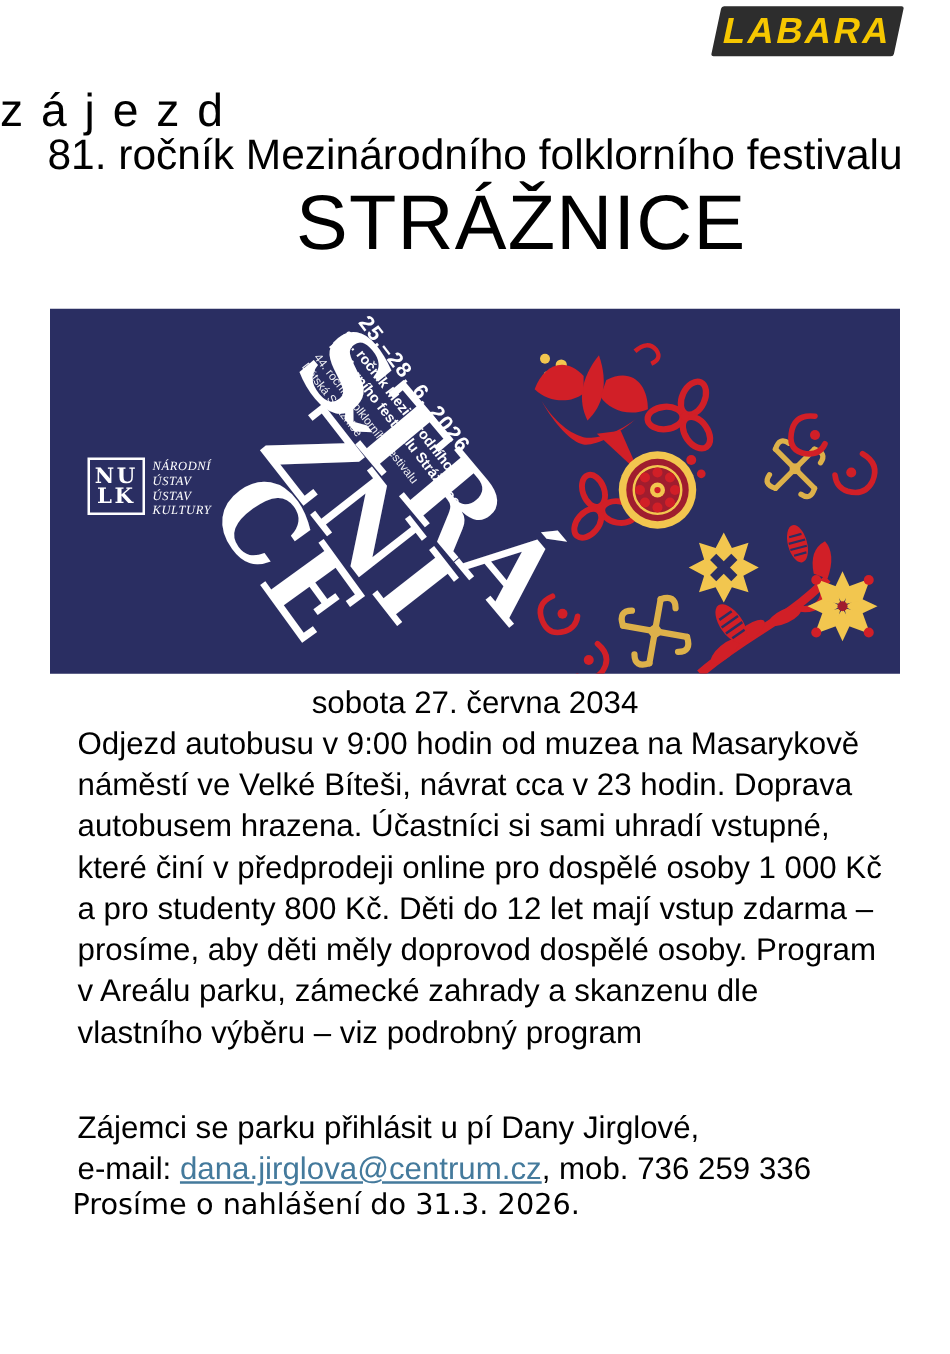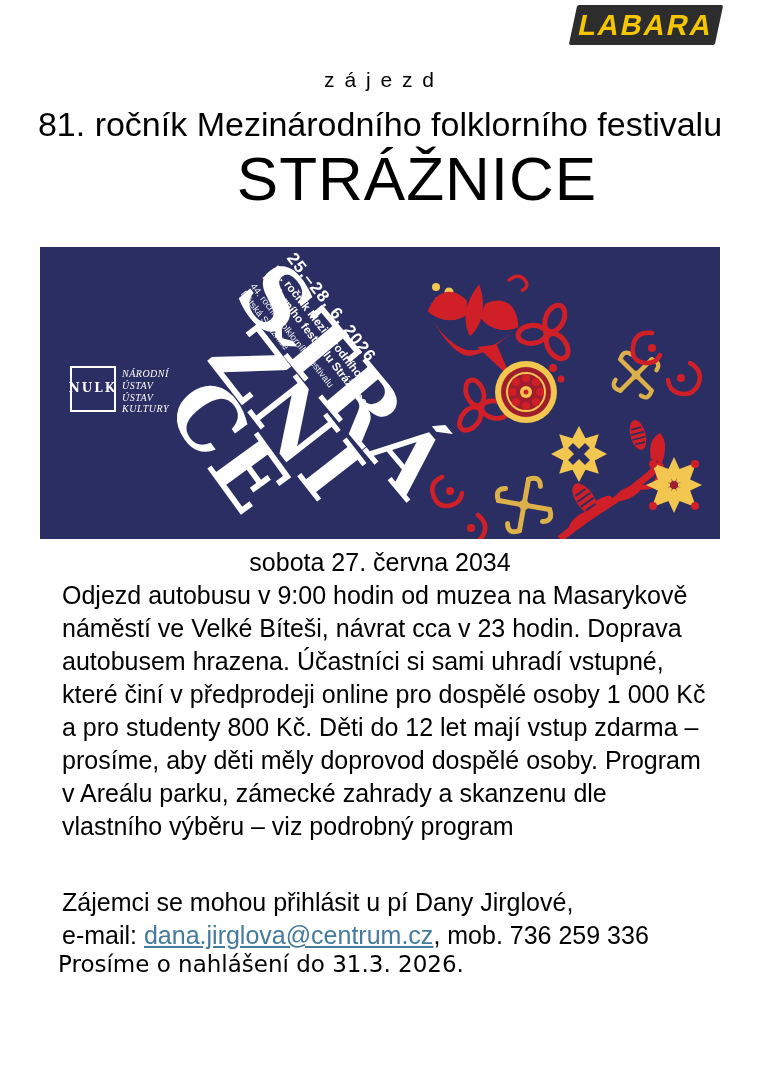--- a/index.html
+++ b/index.html
@@ -14,35 +14,35 @@
         font-family:"Liberation Sans",sans-serif;color:var(--text-color,#000);}
 
   
   .labara{position:absolute;left:573px;top:5px;width:146px;height:40px;
           background:var(--labara-bg,#2d2d2d);transform:skewX(-12deg);
           display:flex;align-items:center;justify-content:center;border-radius:2px;}
   .labara span{color:var(--labara-yellow,#f6c700);font-weight:bold;font-size:29px;
           letter-spacing:2px;font-family:"Liberation Sans",sans-serif;}
 
   
-  .trip-label{position:absolute;left:0;top:68px;width:100%;text-align:center;
-          font-size:21px;letter-spacing:2px;}
+  .trip-label{position:absolute;left:0;top:68px;width:100%;text-align:left;
+          font-size:37px;letter-spacing:2px;}
   .festival-line{position:absolute;left:0;top:105px;width:100%;text-align:center;font-size:34px;}
   .page-title{position:absolute;left:0;top:143px;width:100%;text-align:center;
           font-size:62px;font-weight:normal;letter-spacing:1px;margin-left:37px;}
 
   
   .banner{position:absolute;left:40px;top:247px;width:680px;height:292px;
           background:var(--banner-navy,#2a2e62);overflow:hidden;}
   .banner svg{position:absolute;left:0;top:0;}
 
   .nulk{position:absolute;left:30px;top:119px;display:flex;gap:6px;color:#fff;align-items:flex-start;}
-  .nulk-box{width:46px;height:46px;border:2px solid #fff;display:flex;flex-direction:row;
+  .nulk-box{width:46px;height:46px;border:2px solid #fff;display:flex;flex-direction:column;
           align-items:center;justify-content:center;font-family:"DejaVu Serif",serif;
-          font-weight:bold;font-size:12px;line-height:.95;letter-spacing:2px;}
+          font-weight:bold;font-size:17px;line-height:.95;letter-spacing:2px;}
   .nulk-text{font-family:"Liberation Serif",serif;font-size:10px;letter-spacing:.5px;
           line-height:1.18;margin-top:2px;font-style:italic;}
 
   .rot-text{position:absolute;left:258px;top:2px;width:215px;color:#fff;
           transform:rotate(52deg);transform-origin:0 0;}
   .rot-dates{font-size:17px;font-weight:bold;letter-spacing:1px;}
   .rot-fest{font-size:11.5px;font-weight:bold;line-height:1.15;margin-top:3px;}
   .rot-child{font-size:9.5px;line-height:1.2;margin-top:3px;opacity:.92;}
 
   .big-letters{position:absolute;left:105px;top:68px;width:280px;height:200px;
@@ -250,19 +250,19 @@
         <circle r="4" class="fc"></circle>
       </g>
     </svg>
   </div>
 
   <div class="date-line">sobota 27. června 2034</div>
 
   <p class="body-par">Odjezd autobusu v 9:00 hodin od muzea na Masarykově náměstí ve Velké Bíteši, návrat cca v 23 hodin. Doprava autobusem hrazena. Účastníci si sami uhradí vstupné, které činí v předprodeji online pro dospělé osoby 1&nbsp;000&nbsp;Kč a pro studenty 800&nbsp;Kč. Děti do 12 let mají vstup zdarma – prosíme, aby děti měly doprovod dospělé osoby. Program v Areálu parku, zámecké zahrady a skanzenu dle vlastního výběru – viz podrobný program</p>
 
   <p class="contact">
-    <span>Zájemci se mohou přihlásit u pí Dany Jirglové,</span><br>
+    <span>Zájemci se parku přihlásit u pí Dany Jirglové,</span><br>
     <span>e-mail: </span><a href="#">dana.jirglova@centrum.cz</a><span>, mob. 736 259 336</span>
   </p>
 
   <p class="note">Prosíme o nahlášení do 31.3. 2026.</p>
 
 </div>
 
 </body></html>

